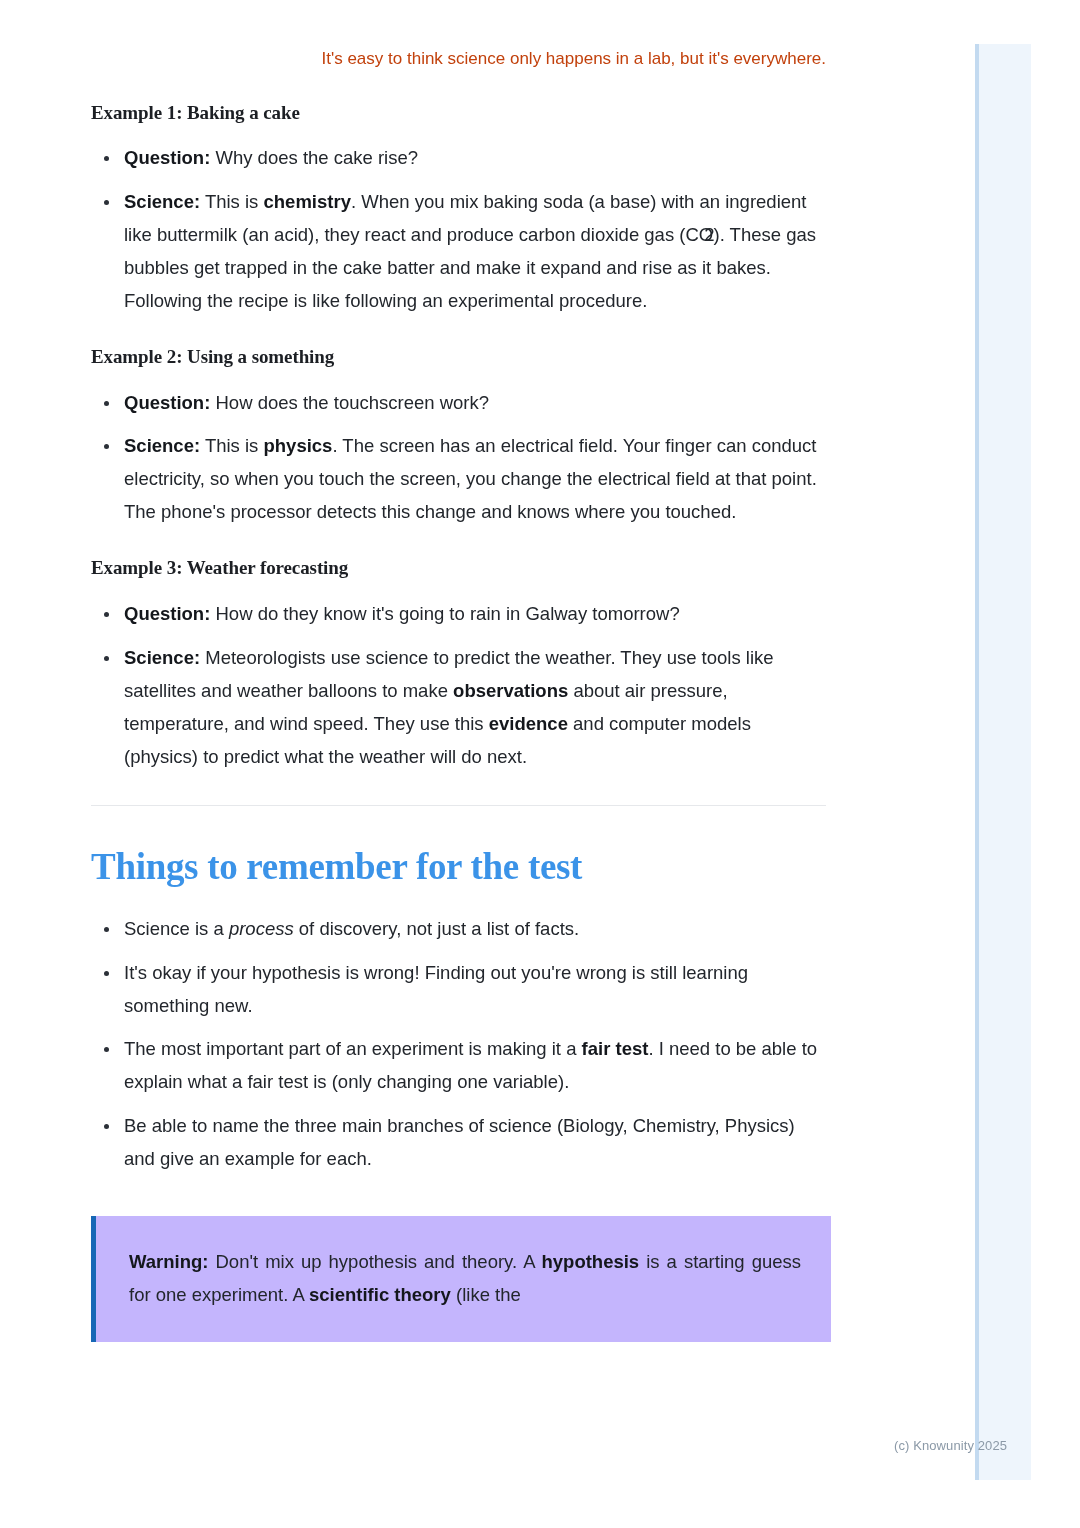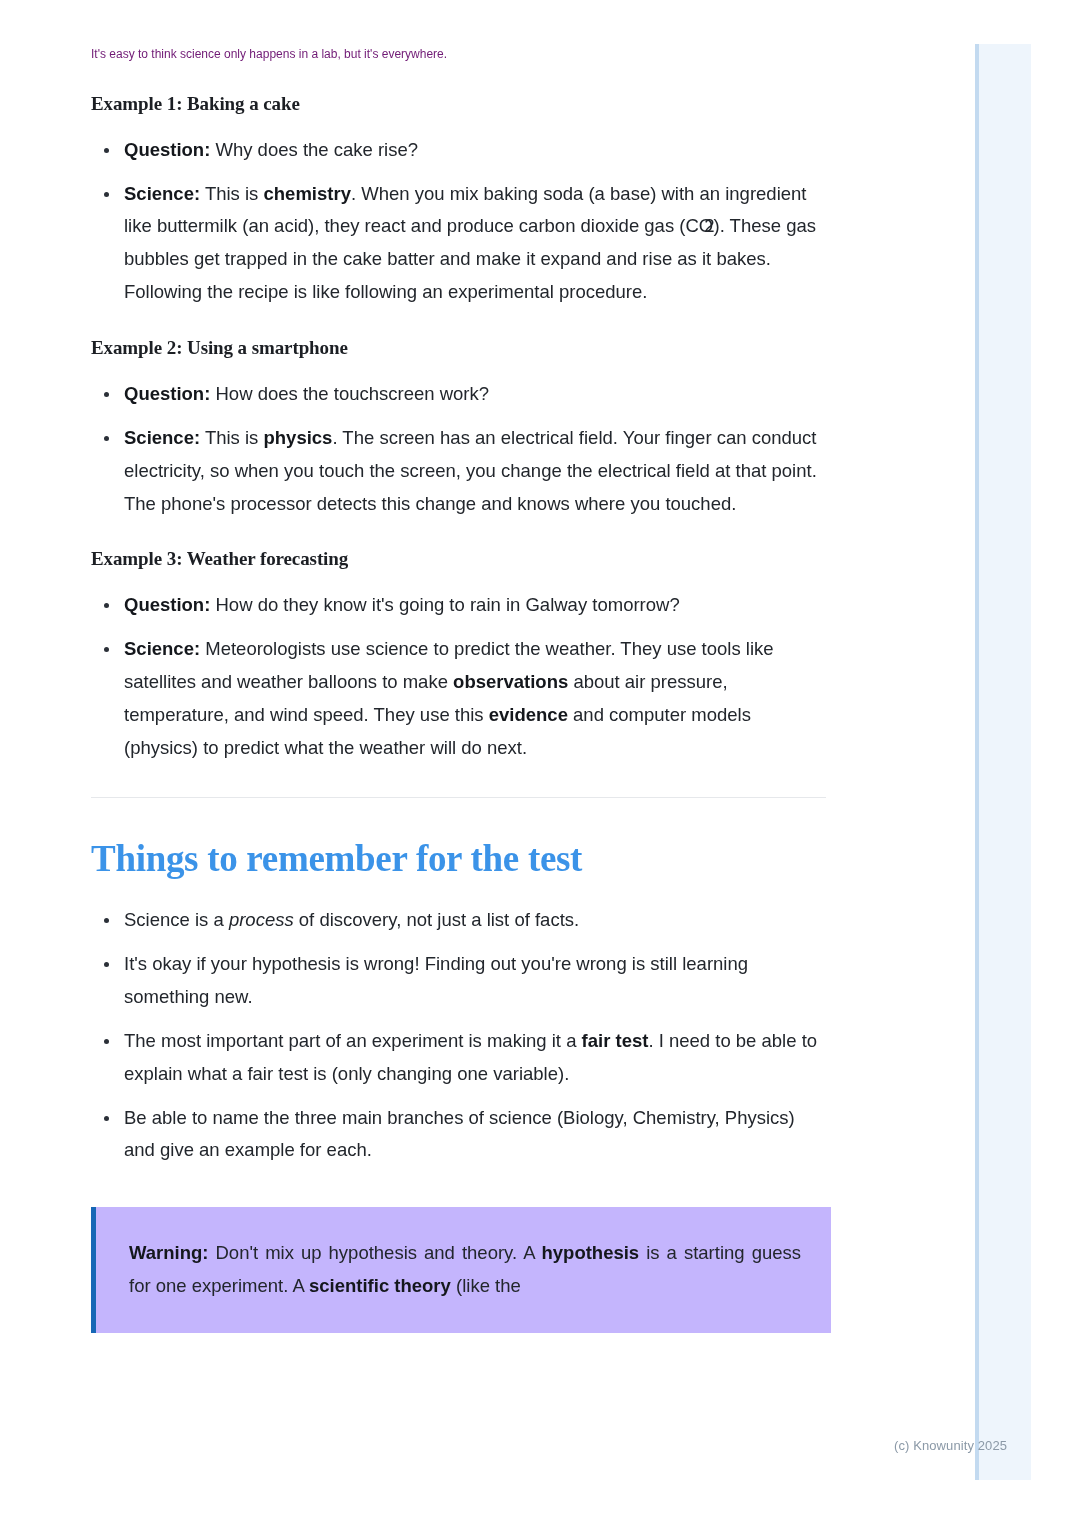--- a/index.html
+++ b/index.html
@@ -50,24 +50,25 @@
 
   
   #doc {
     position: absolute;
     left: 91px;
     top: 44px;
     width: 735px;
   }
 
   p.para {
-    font-size: 12px;
+    font-size: 17px;
     line-height: 1.75;
     margin: 0 0 26px 0;
-    color: #701a75;
+    color: #c2410c;
+    text-align: right;
   }
 
   h3.ex-head {
     font-size: 19px;
     font-weight: 700;
     line-height: 1.4;
     margin: 0 0 16px 0;
     color: #1c1f24;
     letter-spacing: -0.1px;
     font-family: Liberation Serif, serif;
@@ -154,21 +155,21 @@
 <div id="doc">
 
   <p class="para">It's easy to think science only happens in a lab, but it's everywhere.</p>
 
   <div id="examples-container">
       <h3 class="ex-head">Example 1: Baking a cake</h3>
       <ul class="bullets">
         <li><strong>Question:</strong> Why does the cake rise?</li>
         <li><strong>Science:</strong> This is <strong>chemistry</strong>. When you mix baking soda (a base) with an ingredient like buttermilk (an acid), they react and produce carbon dioxide gas (CO<sub class="co2">2</sub>). These gas bubbles get trapped in the cake batter and make it expand and rise as it bakes. Following the recipe is like following an experimental procedure.</li>
       </ul>
-      <h3 class="ex-head">Example 2: Using a smartphone</h3>
+      <h3 class="ex-head">Example 2: Using a something</h3>
       <ul class="bullets">
         <li><strong>Question:</strong> How does the touchscreen work?</li>
         <li><strong>Science:</strong> This is <strong>physics</strong>. The screen has an electrical field. Your finger can conduct electricity, so when you touch the screen, you change the electrical field at that point. The phone's processor detects this change and knows where you touched.</li>
       </ul>
       <h3 class="ex-head">Example 3: Weather forecasting</h3>
       <ul class="bullets">
         <li><strong>Question:</strong> How do they know it's going to rain in Galway tomorrow?</li>
         <li><strong>Science:</strong> Meteorologists use science to predict the weather. They use tools like satellites and weather balloons to make <strong>observations</strong> about air pressure, temperature, and wind speed. They use this <strong>evidence</strong> and computer models (physics) to predict what the weather will do next.</li>
       </ul>
     </div>

